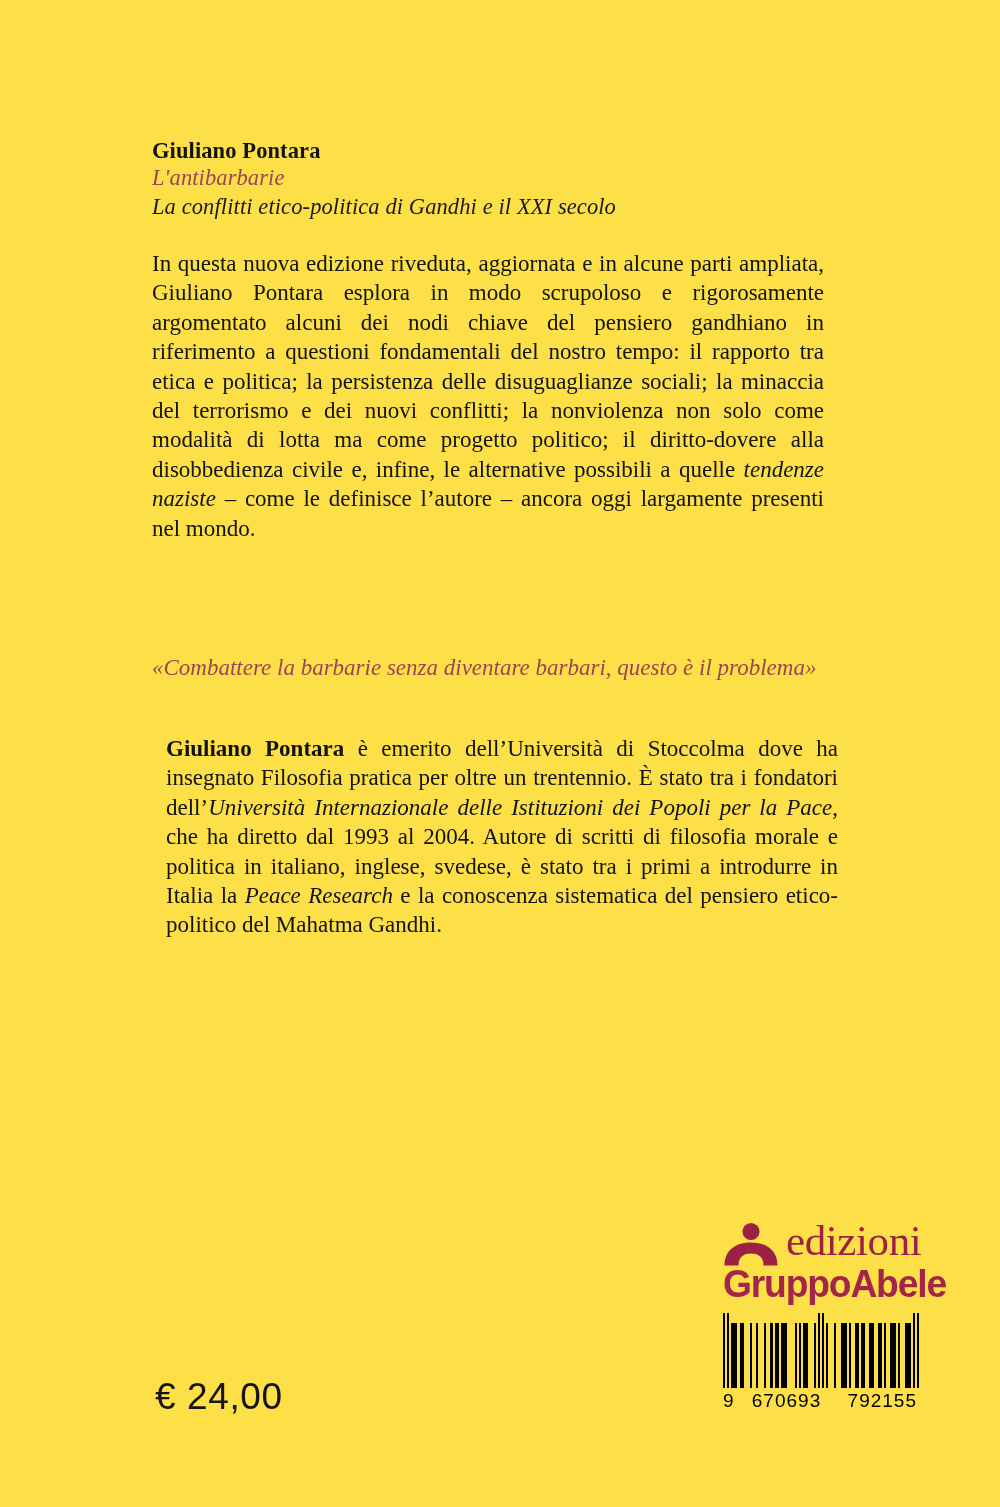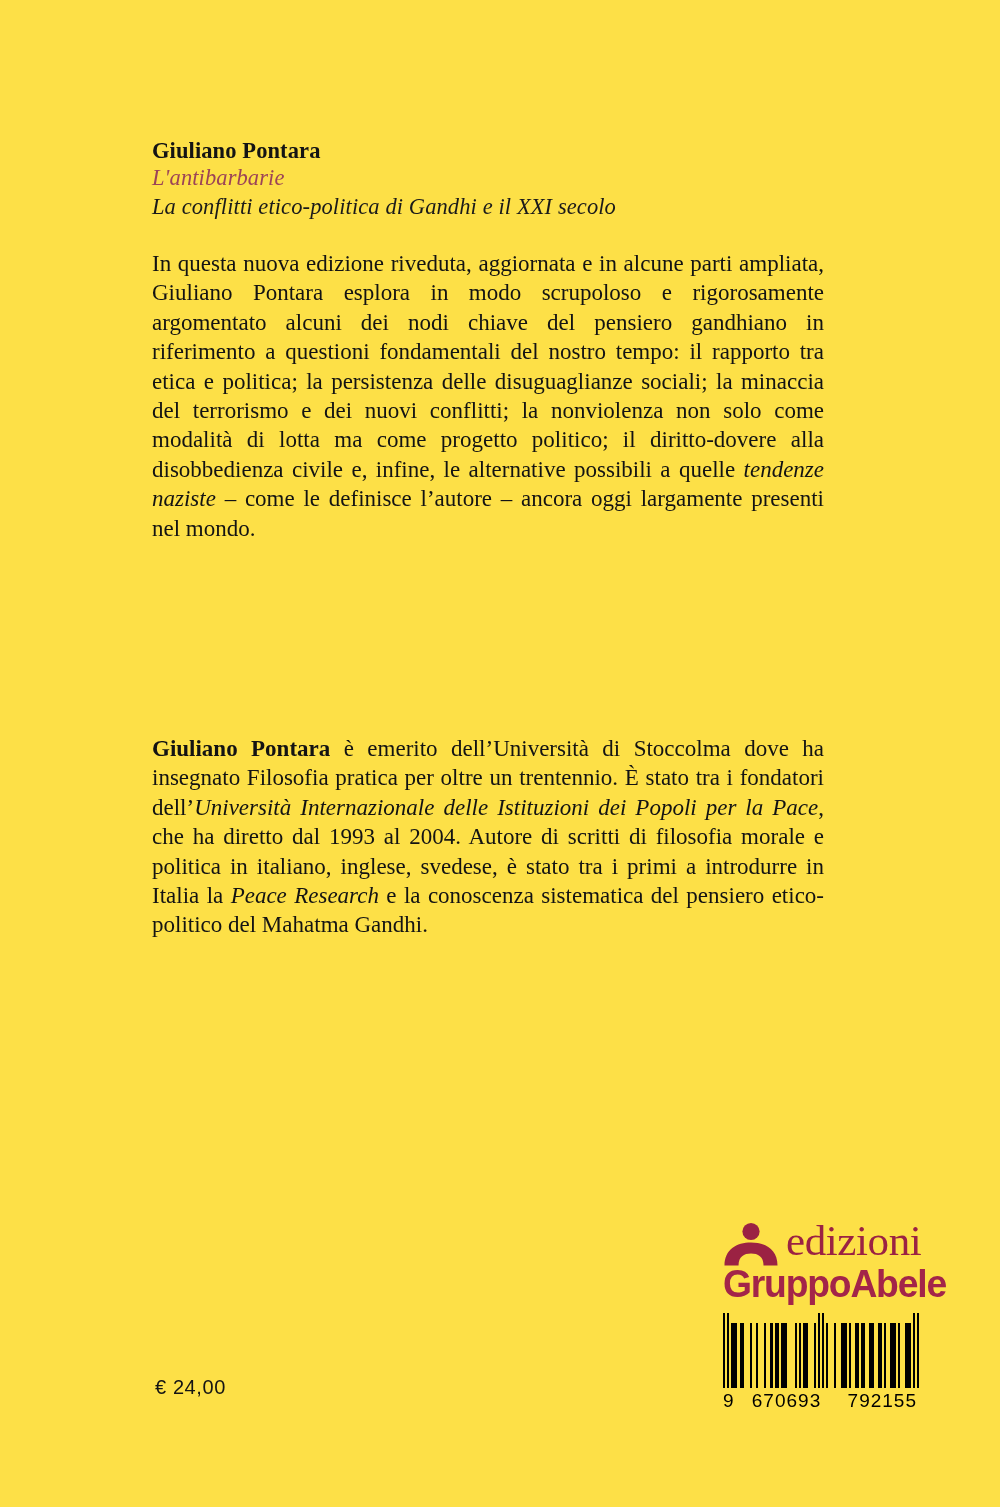--- a/index.html
+++ b/index.html
@@ -79,40 +79,40 @@
     width: 680px;
     font-family: "Liberation Serif", serif;
     font-style: italic;
     font-size: 23px;
     line-height: 30px;
     color: #9c4457;
   }
 
   .bio {
     position: absolute;
-    left: 152px;
+    left: 166px;
     top: 734px;
     width: 672px;
     font-family: "Liberation Serif", serif;
     font-size: 23px;
     line-height: 29.4px;
     text-align: justify;
     text-justify: inter-word;
     color: #131313;
   }
   .bio b { font-weight: bold; }
   .bio i { font-style: italic; }
 
   
   .price {
     position: absolute;
     left: 155px;
     top: 1376px;
     font-family: "Liberation Sans", sans-serif;
-    font-size: 20px;
+    font-size: 37px;
     letter-spacing: 0.6px;
     color: #141414;
   }
 
   
   .logo {
     position: absolute;
     left: 722px;
     top: 1219px;
     width: 196px;
@@ -192,20 +192,21 @@
   <div class="header">
     <div class="author-line">Giuliano Pontara</div>
     <div class="book-title">L'antibarbarie</div>
     <div class="book-subtitle">La conflitti etico-politica di Gandhi e il XXI secolo</div>
   </div>
 
   <div class="blurb">
     <p><span>In questa nuova edizione riveduta, aggiornata e in alcune parti ampliata, Giuliano Pontara esplora in modo scrupoloso e rigorosamente argomentato alcuni dei nodi chiave del pensiero gandhiano in riferimento a questioni fondamentali del nostro tempo: il rapporto tra etica e politica; la persistenza delle disuguaglianze sociali; la minaccia del terrorismo e dei nuovi conflitti; la nonviolenza non solo come modalità di lotta ma come progetto politico; il diritto-dovere alla disobbedienza civile e, infine, le alternative possibili a quelle </span><i>tendenze naziste</i><span> – come le definisce l’autore – ancora oggi largamente presenti nel mondo.</span></p>
   </div>
 
+  <div class="pullquote">«Combattere la barbarie senza diventare barbari, questo è il problema»</div>
 
   <div class="bio"><b>Giuliano Pontara</b><span> è emerito dell’Università di Stoccolma dove ha insegnato Filosofia pratica per oltre un trentennio. È stato tra i fondatori dell’</span><i>Università Internazionale delle Istituzioni dei Popoli per la Pace</i><span>, che ha diretto dal 1993 al 2004. Autore di scritti di filosofia morale e politica in italiano, inglese, svedese, è stato tra i primi a introdurre in Italia la </span><i>Peace Research</i><span> e la conoscenza sistematica del pensiero etico-politico del Mahatma Gandhi.</span></div>
 
   <div class="price">€ 24,00</div>
 
   <div class="logo">
     <div class="logo-top">
       <span class="logo-figure">
         <svg viewBox="0 0 58 46" width="58" height="46" aria-hidden="true">
           <circle cx="29" cy="9.5" r="8.6" fill="#9b2243"></circle>

